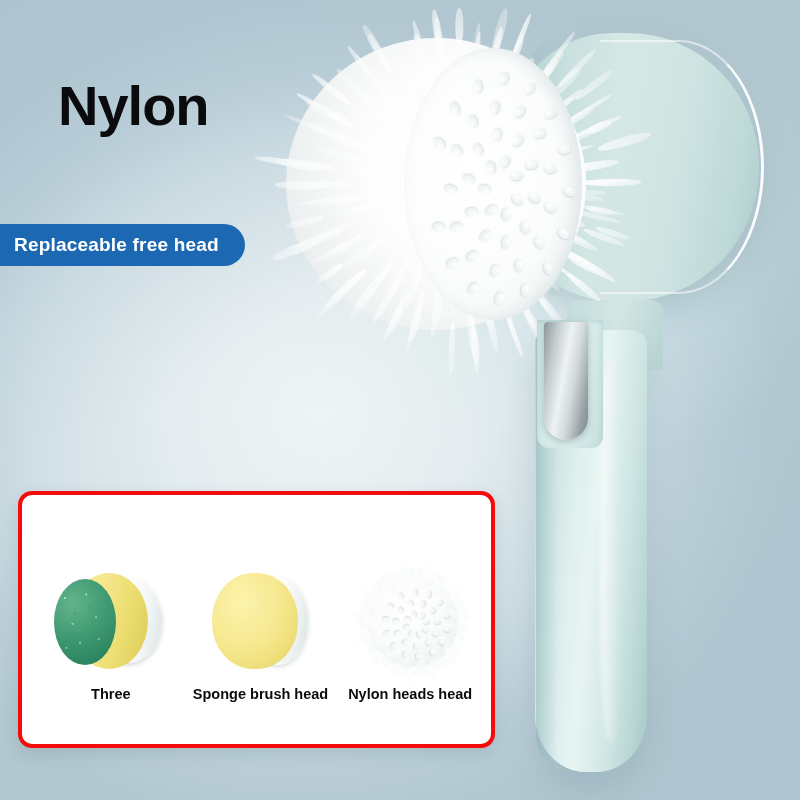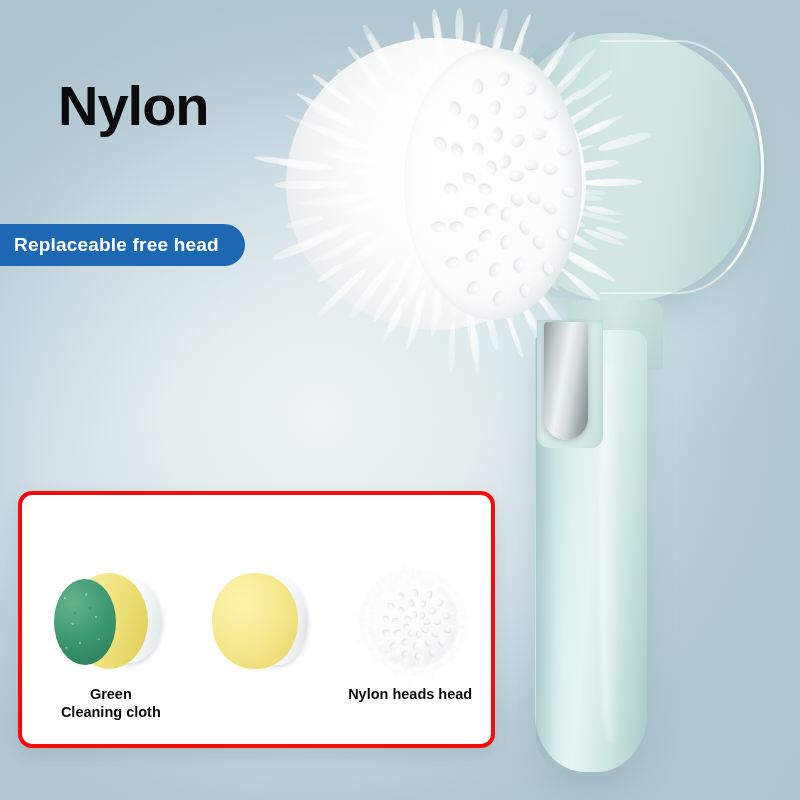--- a/index.html
+++ b/index.html
@@ -558,29 +558,31 @@
 
     <div class="items">
 
       <div class="item">
         <div class="item-art">
           <div class="a1-white"></div>
           <div class="a1-yellow"></div>
           <div class="a1-green"></div>
         </div>
         <div class="item-caption">
-          <span>Green</span>
-          <span>Cleaning cloth</span>
+          <span>Three</span>
         </div>
       </div>
 
       <div class="item">
         <div class="item-art">
           <div class="a2-white"></div>
           <div class="a2-yellow"></div>
+        </div>
+        <div class="item-caption">
+          <span>Sponge brush head</span>
         </div>
       </div>
 
       <div class="item">
         <div class="item-art">
           <div class="a3-core"></div>
           <div class="a3-fuzz"></div>
           <div id="a3spikes">
               <div class="a3-spike" style="left: 93px; top: 55px; width: 9px; transform: rotate(0deg); opacity: 0.4;"></div>
               <div class="a3-spike" style="left: 99.468px; top: 61.1083px; width: 11.3px; transform: rotate(9.58366deg); opacity: 0.47;"></div>

